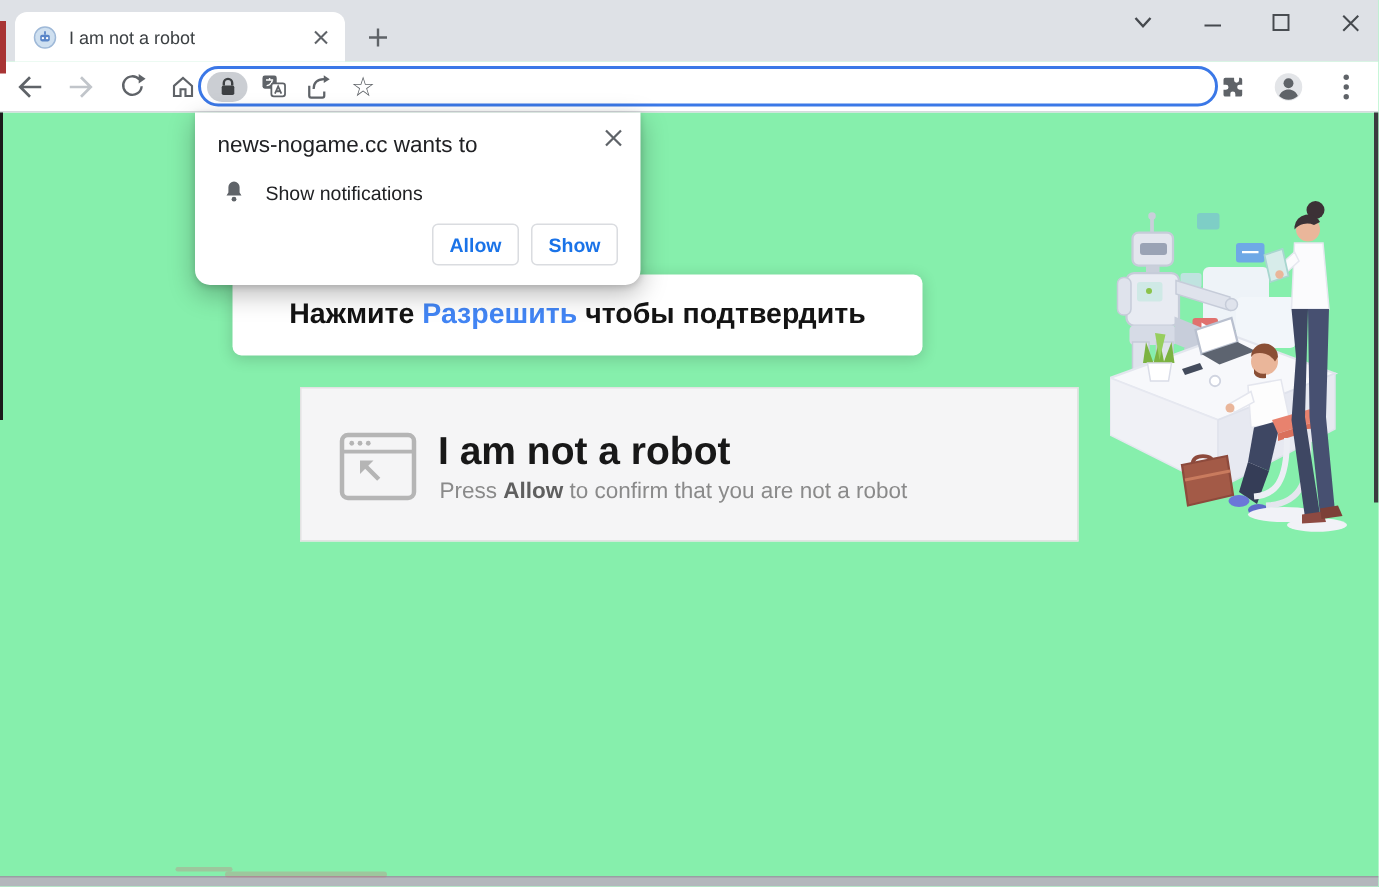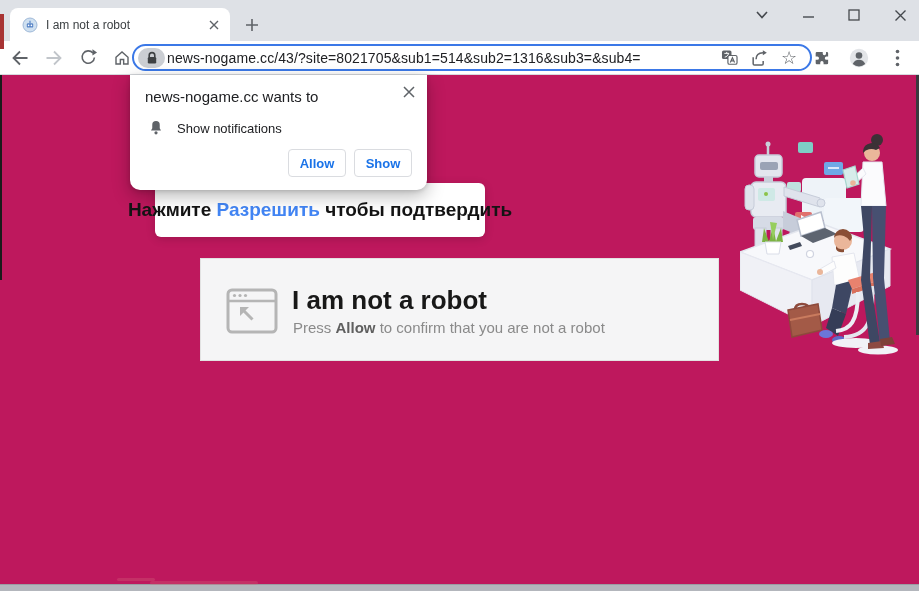--- a/index.html
+++ b/index.html
@@ -1,18 +1,18 @@
 <!DOCTYPE html>
 <html><head>
 <meta charset="utf-8">
 <style>
   * { margin:0; padding:0; box-sizing:border-box; }
   html,body { width:919px; height:591px; overflow:hidden; }
   body { font-family:"Liberation Sans", sans-serif; background:#fff; }
-  #screen { position:relative; width:919px; height:591px; background:#be185d; }
+  #screen { position:relative; width:919px; height:591px; background:#86efac; }
 
   
   .tabstrip { position:absolute; left:0; top:0; width:919px; height:41px; background:#dee1e6; }
   .tab { position:absolute; left:10px; top:8px; width:220px; height:33px; background:#fff;
          border-radius:8px 8px 0 0; display:flex; align-items:center; padding:0 8px 0 12px; }
   .tab-favicon { width:16px; height:16px; flex:0 0 16px; }
   .tab-title { margin-left:8px; font-size:12px; color:#3c4043; white-space:nowrap; overflow:hidden;
                flex:1; }
   .tab-close { width:16px; height:16px; display:flex; align-items:center; justify-content:center;
                border-radius:50%; cursor:pointer; }
@@ -54,21 +54,21 @@
                 align-items:center; justify-content:center; cursor:pointer; }
   .perm-title { position:absolute; left:15px; top:13px; font-size:15px; color:#202124; }
   .perm-row { position:absolute; left:18px; top:44px; display:flex; align-items:center; gap:13px;text-align:right; }
   .perm-label { font-size:13px; color:#202124; }
   .perm-actions { position:absolute; right:15px; bottom:13px; display:flex; gap:8px; }
   .perm-btn { width:58px; height:28px; background:#fff; border:1px solid #dadce0; border-radius:4px;
               color:#1a73e8; font-size:13px; font-weight:bold; font-family:"Liberation Sans",sans-serif;
               cursor:pointer; }
 
   
-  .heading-card { position:absolute; left:155px; top:183px; width:330px; height:54px; background:#fff;
+  .heading-card { position:absolute; left:155px; top:183px; width:460px; height:54px; background:#fff;
                   border-radius:6px; box-shadow:0 2px 10px rgba(0,0,0,.16); display:flex;
                   align-items:center; justify-content:center; z-index:10; }
   .heading-text { font-size:19px; font-weight:bold; color:#141414; white-space:nowrap; }
   .heading-text .hl { color:#4285f4; }
 
   .robot-card { position:absolute; left:200px; top:258px; width:519px; height:103px; background:#f5f5f6;
                 border:1px solid #e2e2e2; }
   .rc-icon { position:absolute; left:25px; top:26px; }
   .rc-title { position:absolute; left:91px; top:26px; font-size:26px; font-weight:bold; color:#181818; }
   .rc-sub { position:absolute; left:92px; top:60px; font-size:15px; color:#8a8a8a;text-align:center; }
@@ -152,21 +152,20 @@
       </svg>
     </span>
 
     <div class="omnibox">
       <span class="lock-chip">
         <svg width="12" height="14" viewBox="0 0 12 14">
           <path d="M3.2 6 V4.4 a2.8 2.8 0 0 1 5.6 0 V6" stroke="#3d4043" stroke-width="1.6" fill="none"></path>
           <rect x="1.8" y="6" width="8.4" height="6.4" rx="1.2" fill="#3d4043"></rect>
         </svg>
       </span>
-      <div class="url-text">news-nogame.cc/43/?site=8021705&amp;sub1=514&amp;sub2=1316&amp;sub3=&amp;sub4=</div>
       <span class="bar-icon">
         <svg width="19" height="19" viewBox="0 0 24 24">
           <rect x="2.5" y="3" width="12" height="11" rx="2" fill="#5f6368"></rect>
           <line x1="5.5" y1="6.8" x2="11.5" y2="6.8" stroke="#fff" stroke-width="1.2"></line>
           <line x1="8.5" y1="5" x2="8.5" y2="6.8" stroke="#fff" stroke-width="1.2"></line>
           <path d="M6 11.5 C8 11.3 10.2 9.5 10.8 7.2" stroke="#fff" stroke-width="1.2" fill="none"></path>
           <rect x="10" y="9.5" width="11.5" height="11" rx="2" fill="#fff" stroke="#5f6368" stroke-width="1.5"></rect>
           <path d="M13 18.2 L15.7 12.2 L18.4 18.2 M14.2 16.2 H17.2" stroke="#5f6368" stroke-width="1.5" fill="none"></path>
         </svg>
       </span>

